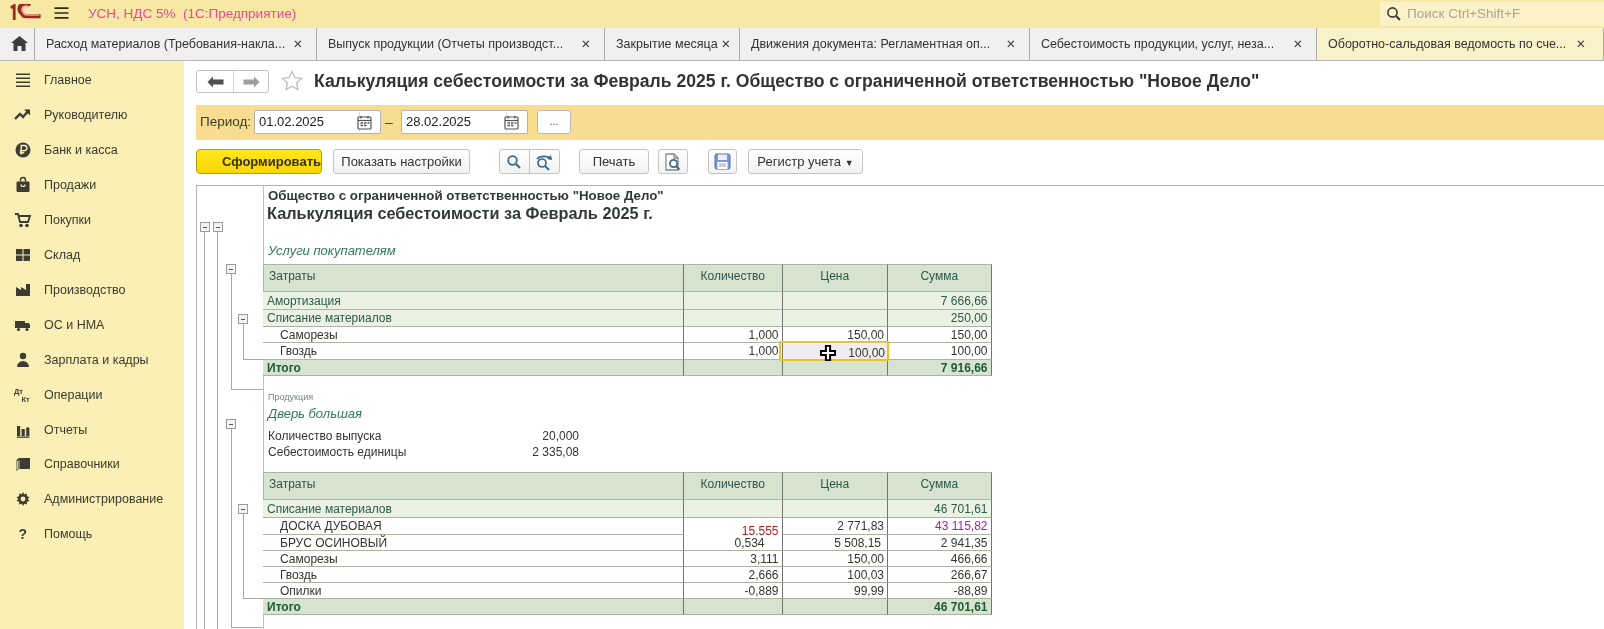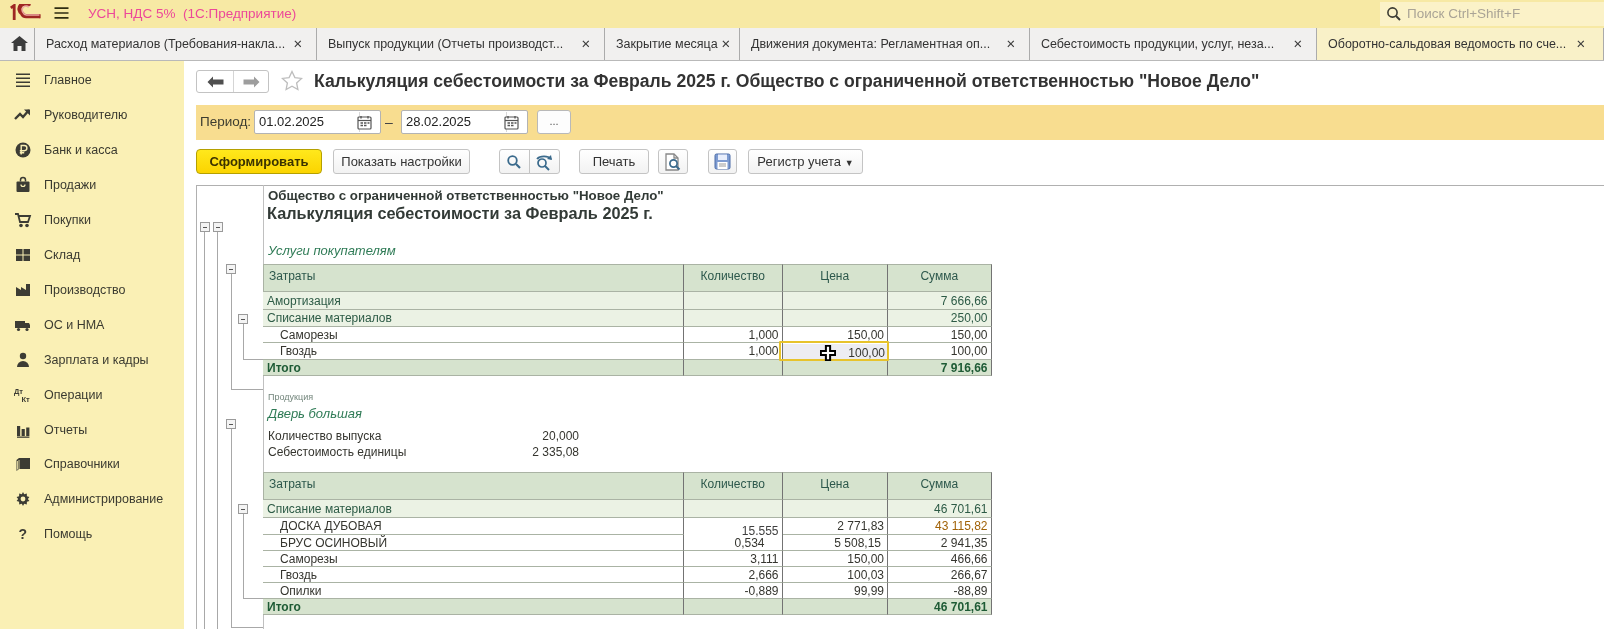--- a/index.html
+++ b/index.html
@@ -34,21 +34,21 @@
 #periodrow { left:196px; top:105px; width:1408px; height:35px; background:#f8dd90; }
 #periodlbl { left:200px; top:104px; height:35px; line-height:35px; font-size:13.5px; color:#3c3c30; }
 .dateinput { position:absolute; top:110px; width:127px; height:24px; background:#fff; border:1px solid #b3b3b3; border-radius:2px; }
 .dateinput .d { position:absolute; left:4px; top:0; height:22px; line-height:22px; font-size:13px; color:#222; }
 .dateinput .sep { position:absolute; right:20px; top:1px; width:1px; height:20px; background:#d8d8d8; }
 #dash { left:385px; top:105px; height:35px; line-height:34px; font-size:14px; color:#444; }
 #dots { left:537px; top:110px; width:34px; height:24px; background:#fdfdfd; border:1px solid #b9b9b9; border-radius:3px; color:#555; font-size:11px; text-align:center; line-height:20px; }
 
 
 .btn { position:absolute; top:149px; height:25px; background:linear-gradient(#ffffff,#f2f2f2); border:1px solid #c4c4c4; border-radius:3px; font-size:13px; color:#333; text-align:center; }
-#btnform { left:196px; top:149px; width:126px; height:25px; background:linear-gradient(#ffe81c,#fbd400); border:1px solid #b5a000; border-radius:4px; font-size:13px; font-weight:bold; color:#3a3200; text-align:center; line-height:23px; }
+#btnform { left:196px; top:149px; width:126px; height:25px; background:linear-gradient(#ffe81c,#fbd400); border:1px solid #b5a000; border-radius:4px; font-size:13px; font-weight:bold; color:#3a3200; text-align:right; line-height:23px; }
 
 
 #repbox { left:196px; top:185px; width:1408px; height:444px; background:#fff; border-top:1px solid #b0b0b0; border-left:1px solid #b0b0b0; }
 #gutline { left:263px; top:185px; width:1px; height:444px; background:#c0c0c0; }
 .tline { position:absolute; background:#a8a8a8; }
 .tbox { position:absolute; width:10px; height:10px; background:#f4f4f4; border:1px solid #9a9a9a; }
 .tbox::after { content:""; position:absolute; left:2px; top:3.5px; width:4px; height:1px; background:#555; }
 
 .rtxt { position:absolute; white-space:nowrap; }
 
@@ -356,27 +356,27 @@
       <div style="position:absolute;left:4px;top:50%;transform:translateY(-50%);">Списание материалов</div>
     </div>
     <div class="cell" style="left:684px;top:500px;width:98.5px;height:18px;background:#ebf2e4;color:#2d5b46;"></div>
     <div class="cell" style="left:782.5px;top:500px;width:105.5px;height:18px;background:#ebf2e4;color:#2d5b46;"></div>
     <div class="cell" style="left:888px;top:500px;width:103.5px;height:18px;background:#ebf2e4;color:#2d5b46;">
       <div style="position:absolute;right:3px;top:50%;transform:translateY(-50%);">46 701,61</div>
     </div>
     <div class="cell" style="left:263px;top:518px;width:421px;height:17px;background:#fff;color:#35352f;">
       <div style="position:absolute;left:17px;top:50%;transform:translateY(-50%);">ДОСКА ДУБОВАЯ</div>
     </div>
-    <div class="cell" style="left:684px;top:518px;width:98.5px;height:27px;background:#fff;color:#404040;">
+    <div class="cell" style="left:684px;top:518px;width:98.5px;height:27px;background:#fff;color:#b91c1c;">
       <div style="position:absolute;right:3px;top:50%;transform:translateY(-50%);">15,555</div>
     </div>
     <div class="cell" style="left:782.5px;top:518px;width:105.5px;height:17px;background:#fff;color:#35352f;">
       <div style="position:absolute;right:3px;top:50%;transform:translateY(-50%);">2 771,83</div>
     </div>
-    <div class="cell" style="left:888px;top:518px;width:103.5px;height:17px;background:#fff;color:#a16207;">
+    <div class="cell" style="left:888px;top:518px;width:103.5px;height:17px;background:#fff;color:#a21caf;">
       <div style="position:absolute;right:3px;top:50%;transform:translateY(-50%);">43 115,82</div>
     </div>
     <div class="cell" style="left:263px;top:535px;width:421px;height:16px;background:#fff;color:#35352f;">
       <div style="position:absolute;left:17px;top:50%;transform:translateY(-50%);">БРУС ОСИНОВЫЙ</div>
     </div>
     <div class="cell" style="left:684px;top:535px;width:98.5px;height:16px;background:#fff;color:#35352f;">
       <div style="position:absolute;right:17px;top:50%;transform:translateY(-50%);text-align:right;">0,534</div>
     </div>
     <div class="cell" style="left:782.5px;top:535px;width:105.5px;height:16px;background:#fff;color:#35352f;">
       <div style="position:absolute;right:6px;top:50%;transform:translateY(-50%);">5 508,15</div>

